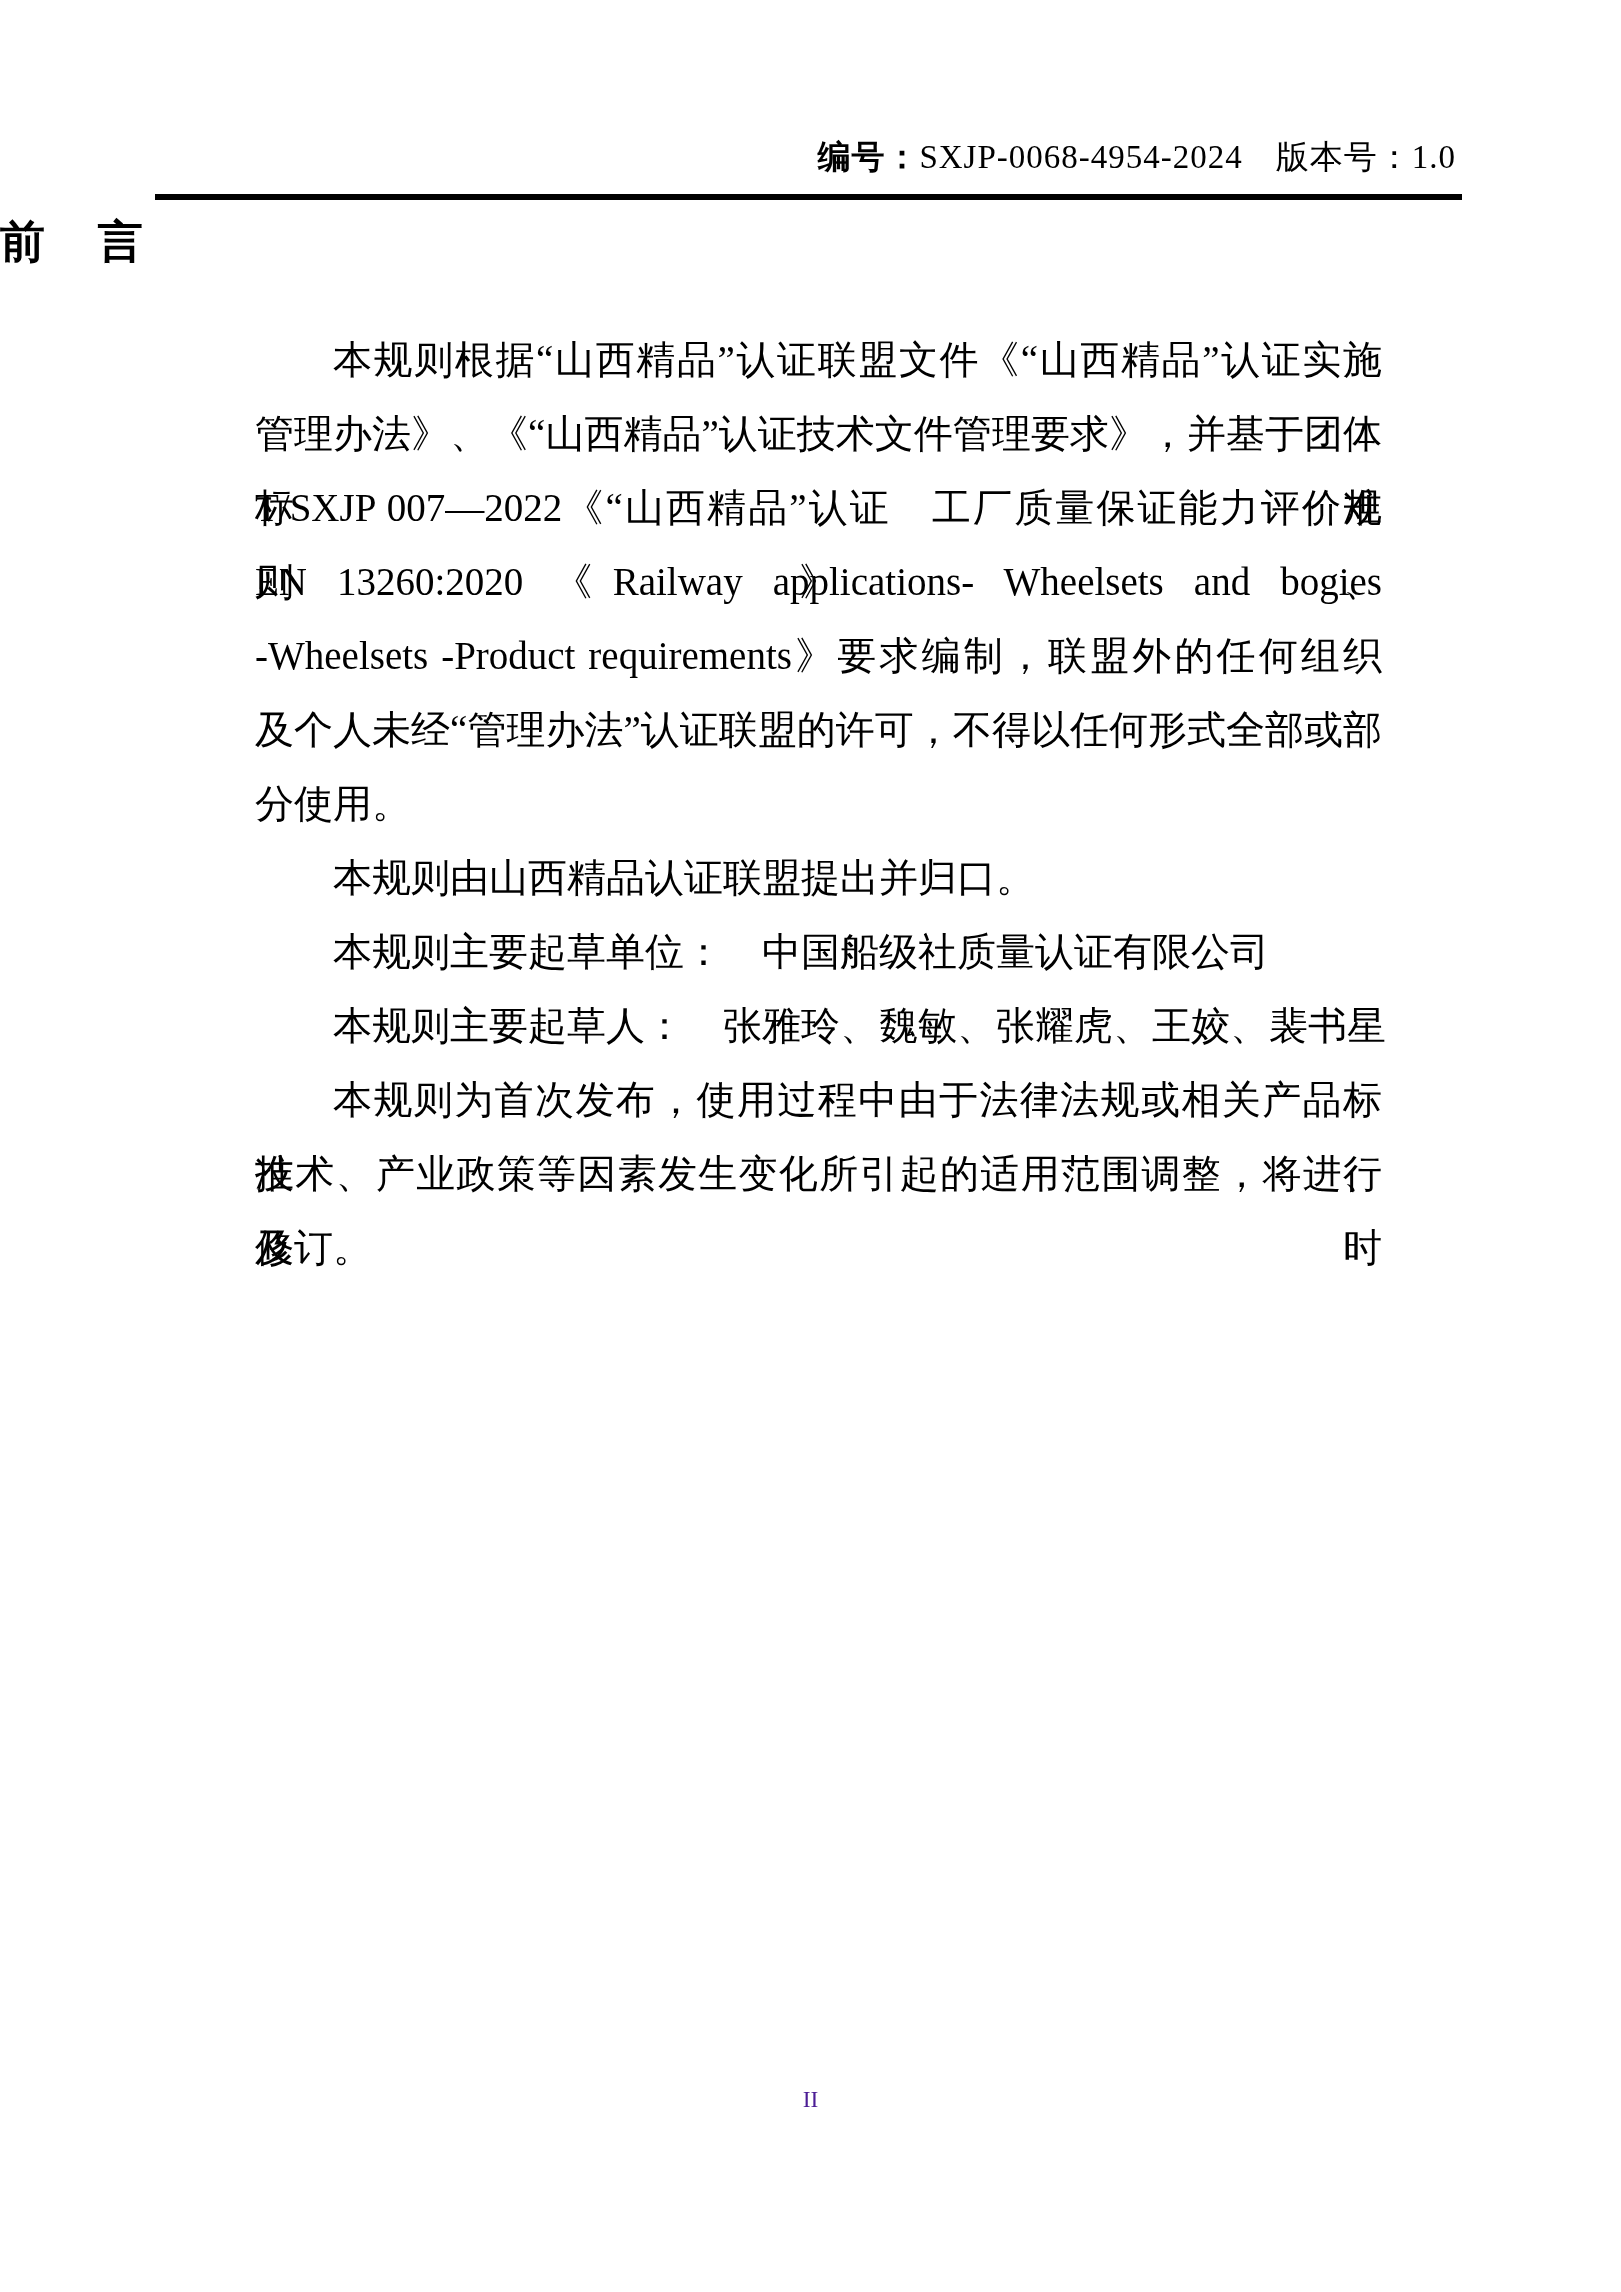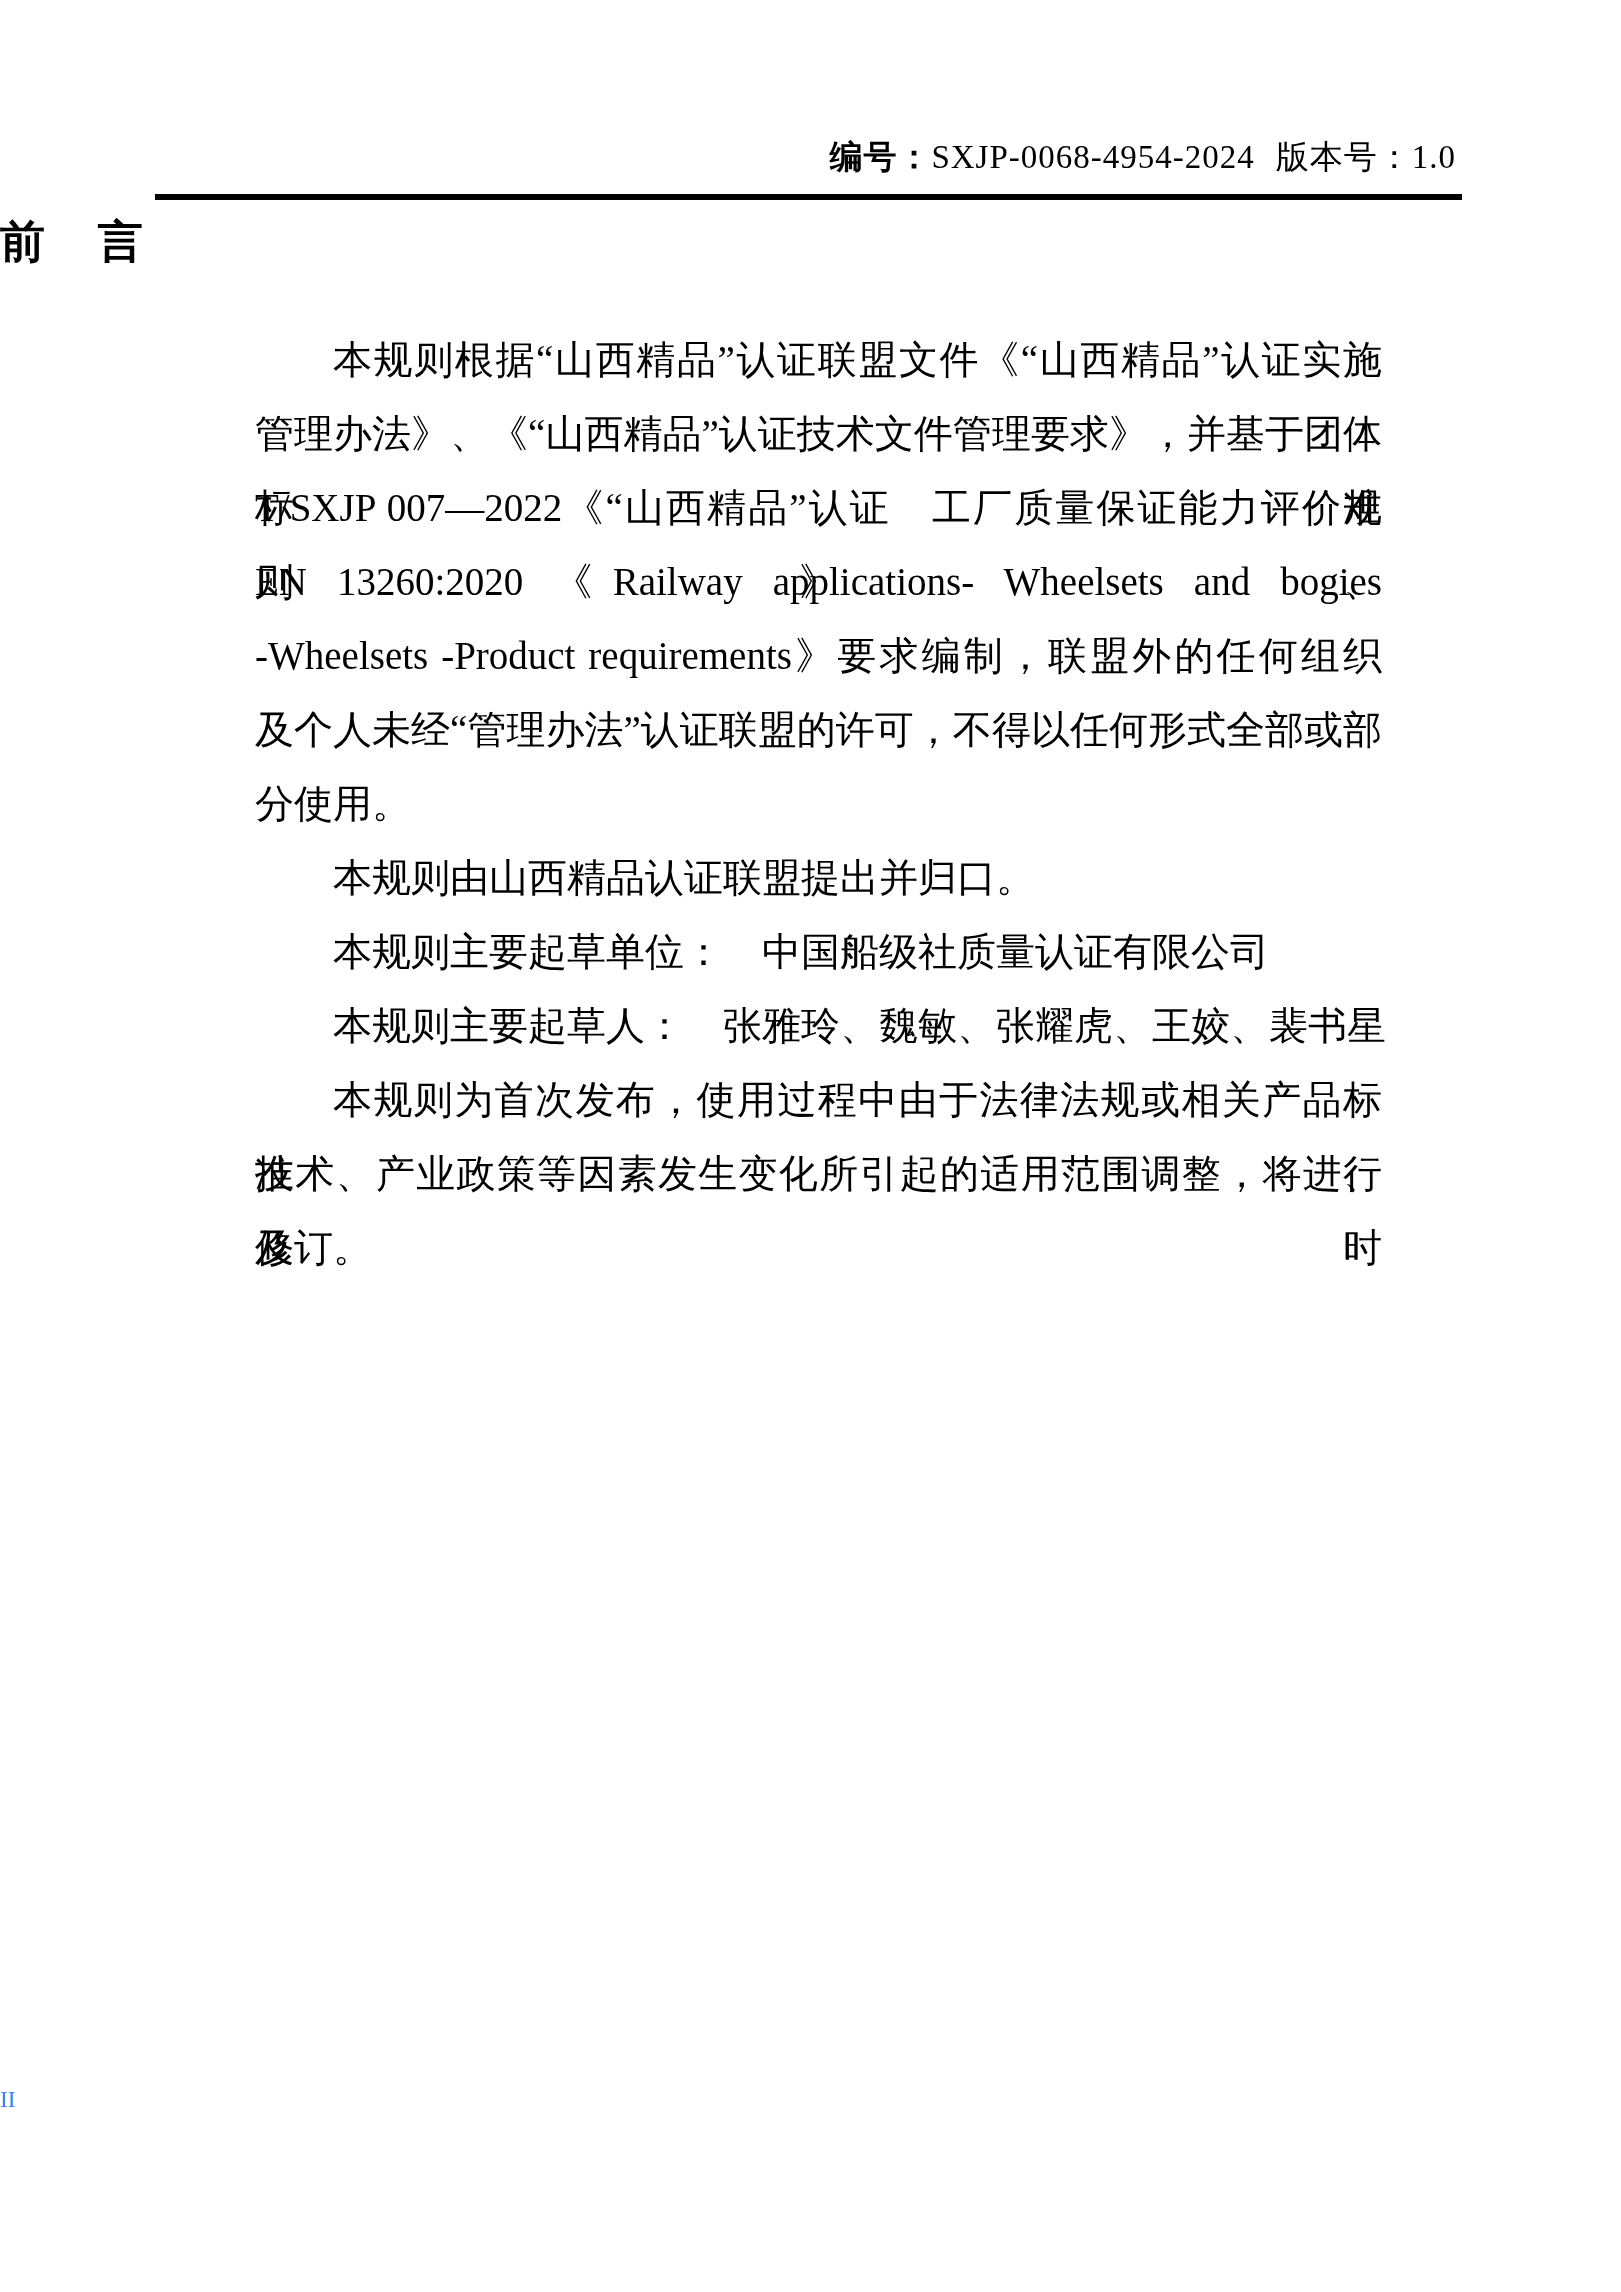--- a/index.html
+++ b/index.html
@@ -16,21 +16,21 @@
   
   .page-header {
     position: absolute;
     top: 135px; left: 157px; right: 165px;
     text-align: right;
     font-size: 33px;
     letter-spacing: 1px;
     white-space: nowrap;
   }
   .doc-number-label { font-weight: bold; }
-  .version-label { margin-left: 21px; }
+  .version-label { margin-left: 33px; }
   .header-rule {
     position: absolute;
     top: 194px; left: 155px; right: 159px;
     height: 5.9px;
     background: #000000;
   }
 
   
   .doc-title {
     position: absolute;
@@ -60,22 +60,23 @@
     white-space: normal;
     text-align: justify;
     text-align-last: justify;
   }
   .line.indent { text-indent: 2em; }
 
   
   .page-footer {
     position: absolute;
     top: 2086px; left: 0; right: 0;
+    text-align: center;
     font-size: 23.5px;
-    color: #3b82f6;
+    color: #4c1d95;
     font-family: "Liberation Serif", "DejaVu Serif", serif;
   }
 </style>
 </head>
 <body>
 
 <div class="page">
 
   <div class="page-header">
     <span class="doc-number-label">编号：</span><span>SXJP-0068-4954-2024</span><span class="version-label">版本号：</span><span>1.0</span>

